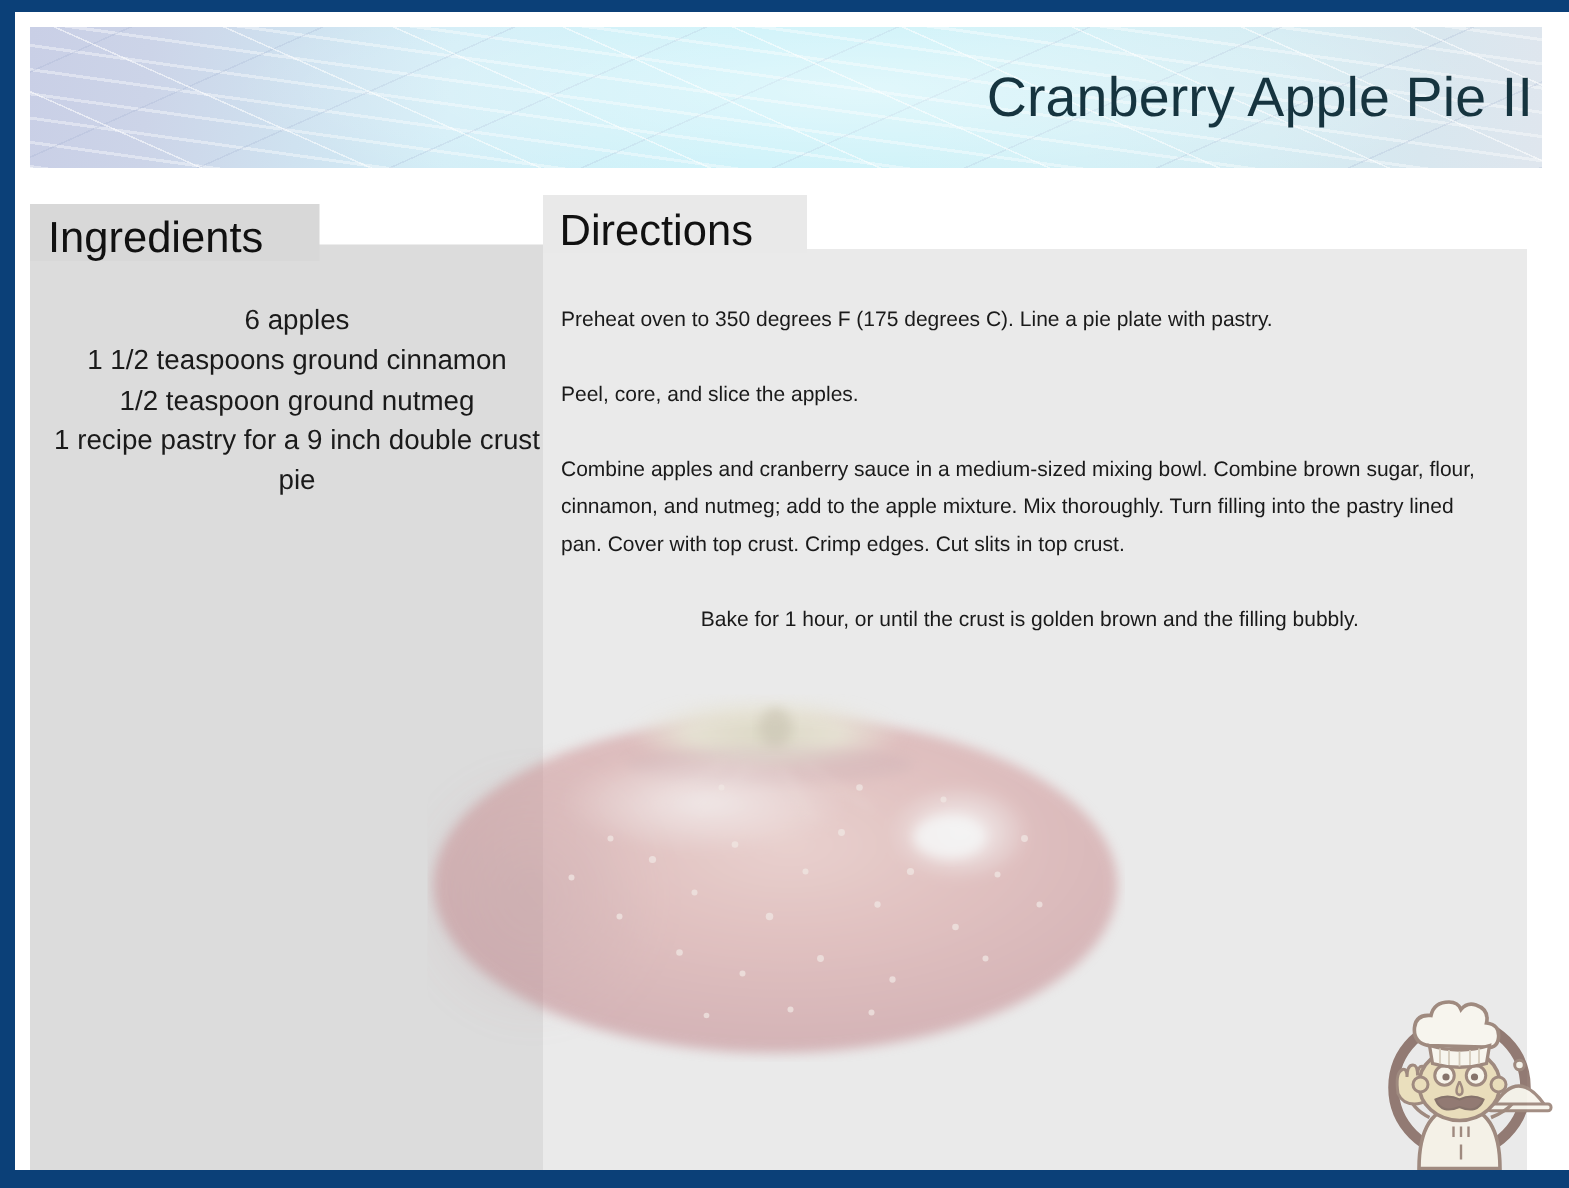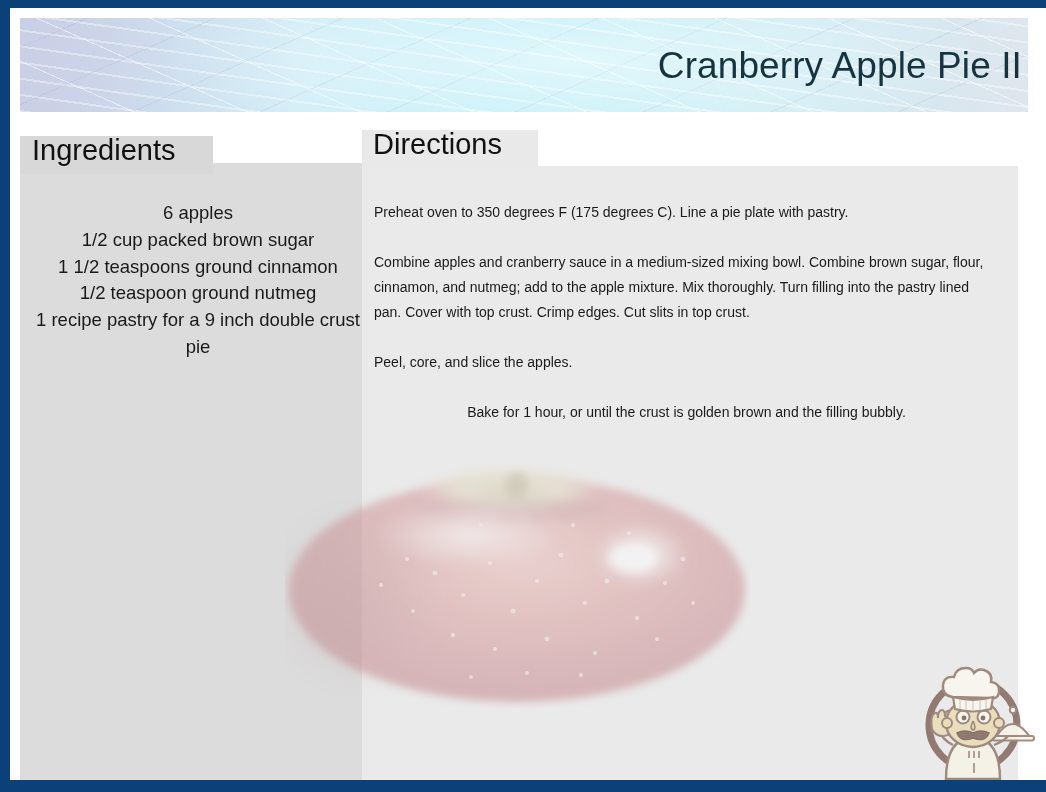--- a/index.html
+++ b/index.html
@@ -108,21 +108,21 @@
     top: 158px;
     width: 656px;
     height: 614px;
     background: #eaeaea;
   }
 
   
   .heading-tab {
     position: absolute;
     display: flex;
-    align-items: flex-start;
+    align-items: flex-end;
     box-sizing: border-box;
   }
   #ingredients-heading-tab {
     left: 10px;
     top: 128px;
     width: 193px;
     height: 38px;
     background: #d8d8d8;
     padding-left: 12px;
   }
@@ -202,34 +202,33 @@
       <div class="banner-wash"></div>
       <div id="recipe-title">Cranberry Apple Pie II</div>
     </div>
 
     <div id="ingredients-panel"></div>
     <div class="heading-tab" id="ingredients-heading-tab">
       <span class="heading-text">Ingredients</span>
     </div>
     <div id="ingredients-list">
       <div class="ingredient-line">6 apples</div>
-      <div class="ingredient-line">1/2 cup packed brown sugar</div>
       <div class="ingredient-line">1 1/2 teaspoons ground cinnamon</div>
       <div class="ingredient-line">1/2 teaspoon ground nutmeg</div>
       <div class="ingredient-line">1 recipe pastry for a 9 inch double crust pie</div>
     </div>
 
     <div id="directions-panel"></div>
     <div class="heading-tab" id="directions-heading-tab">
       <span class="heading-text">Directions</span>
     </div>
     <div id="directions-body">
       <p class="direction-step">Preheat oven to 350 degrees F (175 degrees C).  Line a pie plate with pastry.</p>
+      <p class="direction-step">Peel, core, and slice the apples.</p>
       <p class="direction-step">Combine apples and cranberry sauce in a medium-sized mixing bowl.  Combine brown sugar, flour, cinnamon, and nutmeg; add  to the apple mixture.  Mix thoroughly.  Turn filling into the pastry lined pan.  Cover with top crust.  Crimp edges.  Cut slits in top crust.</p>
-      <p class="direction-step">Peel, core, and slice the apples.</p>
       <p class="direction-step">Bake for 1 hour, or until the crust is golden brown and the filling bubbly.</p>
     </div>
 
     <svg id="apple-watermark" viewBox="0 0 465 245" xmlns="http://www.w3.org/2000/svg">
       <defs>
         <radialGradient id="appleBody" cx="52%" cy="38%" r="72%">
           <stop offset="0%" stop-color="#e8b9b4"></stop>
           <stop offset="42%" stop-color="#d79b9a"></stop>
           <stop offset="78%" stop-color="#c4868b"></stop>
           <stop offset="100%" stop-color="#b77b83"></stop>

